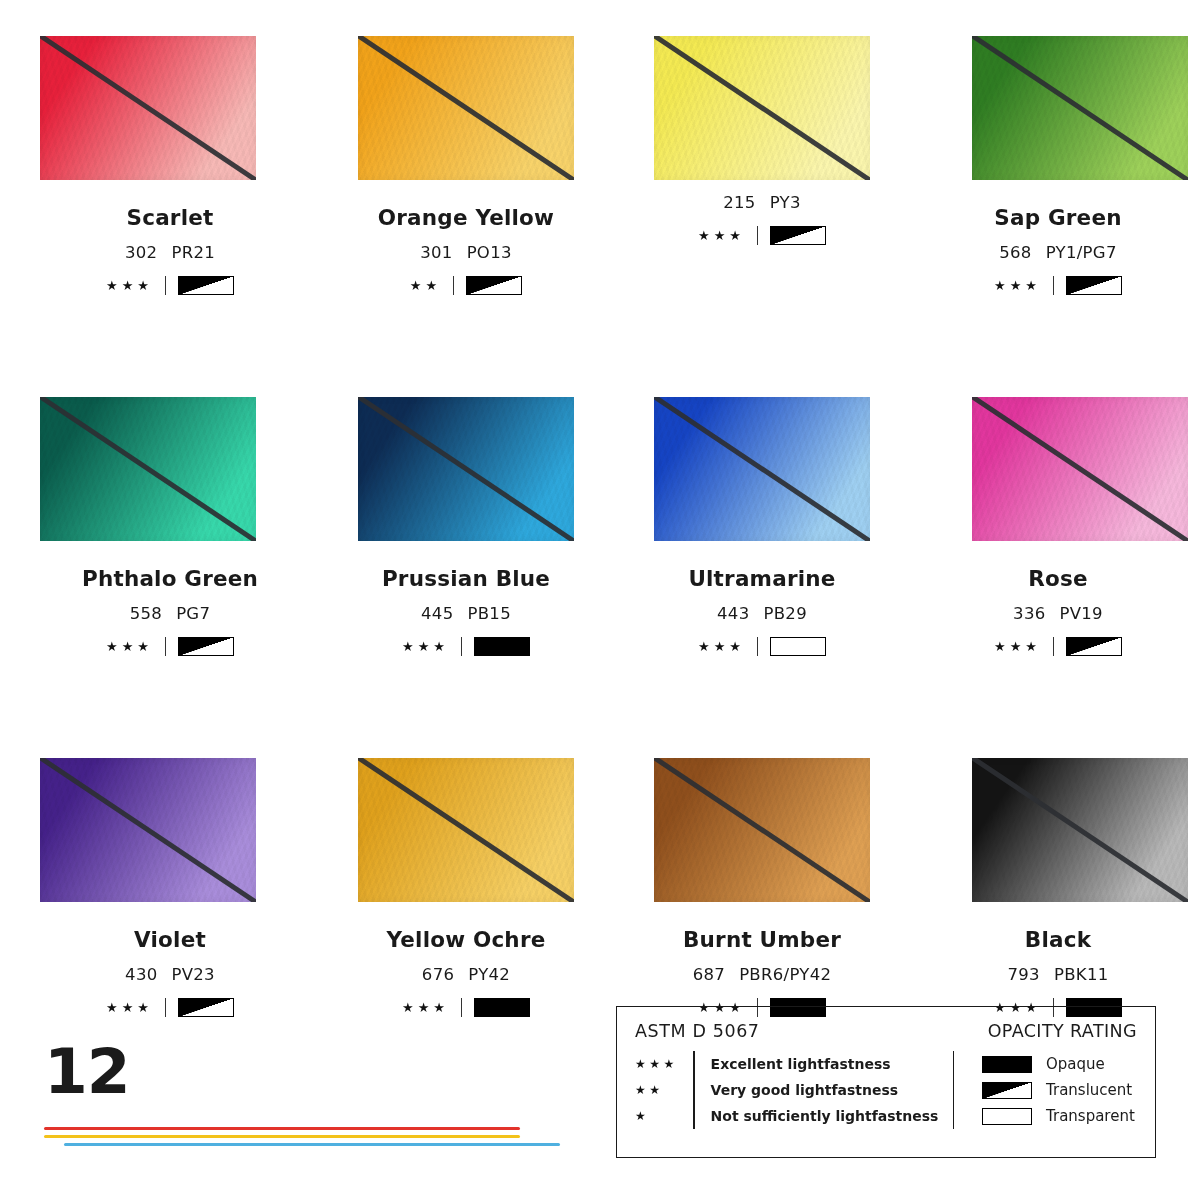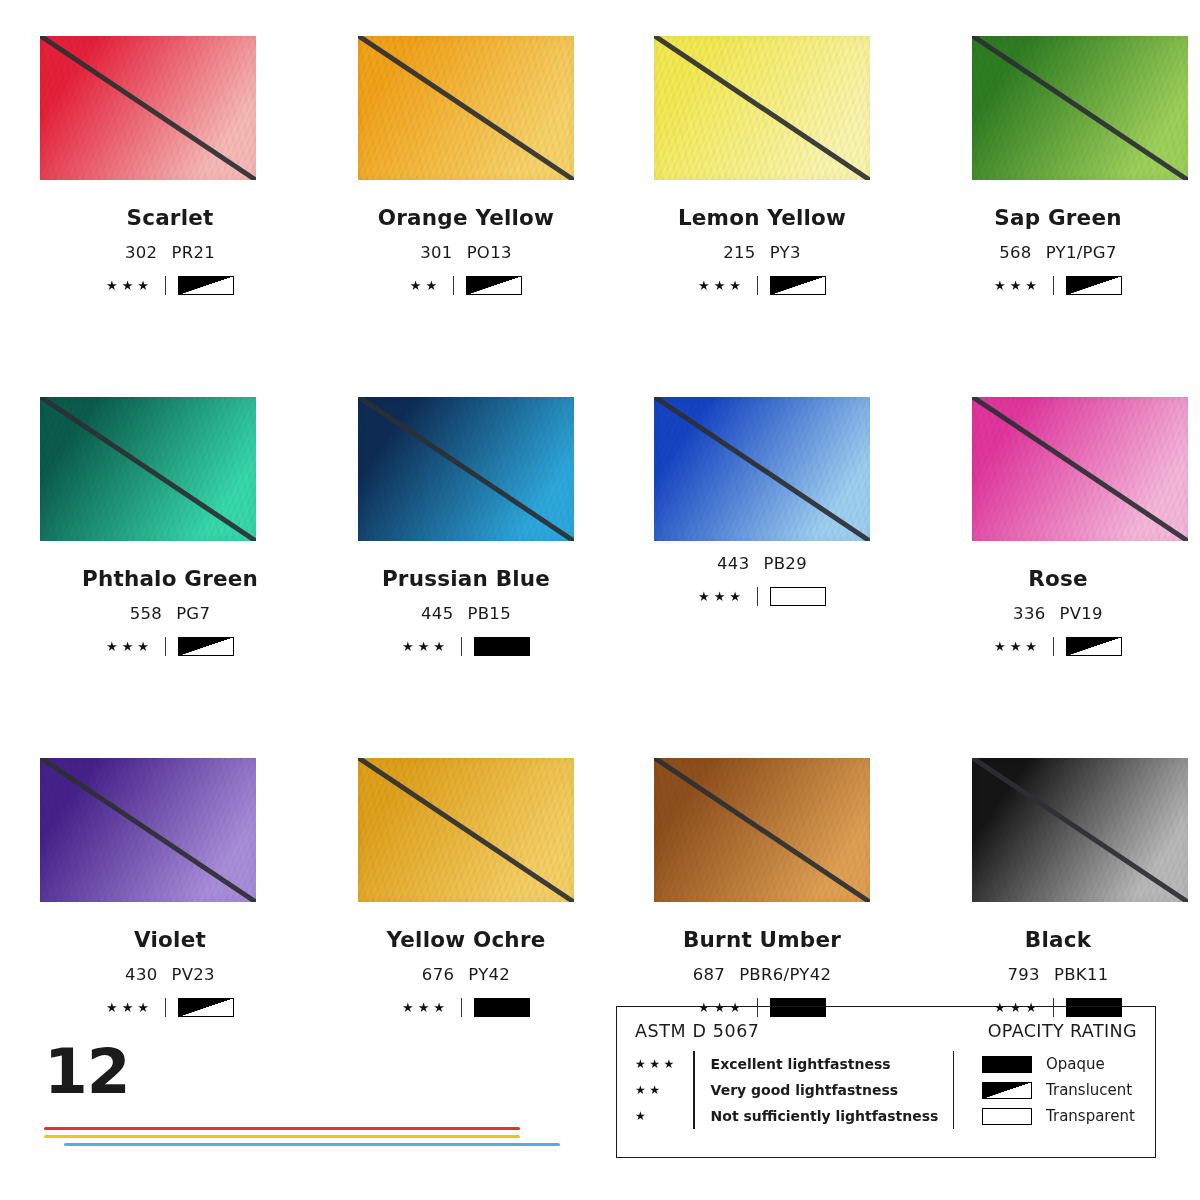--- a/index.html
+++ b/index.html
@@ -175,21 +175,20 @@
           <span class="opbox translucent"></span>
         </div>
       </div>
       <div class="cell">
         <div class="swatch">
           <div class="wash" style="background: linear-gradient(125deg, rgb(244, 234, 82) 0%, rgb(244, 234, 82) 18%, rgb(251, 246, 174) 82%, rgb(251, 246, 174) 100%);"></div>
           <div class="grain"></div>
           <div class="edge"></div>
           <div class="stroke"></div>
         </div>
-        <div class="name">Lemon Yellow</div>
         <div class="codes"><span>215</span><span class="pigment">PY3</span></div>
         <div class="ratingrow">
           <span class="stars">★★★</span>
           <span class="divider"></span>
           <span class="opbox translucent"></span>
         </div>
       </div>
       <div class="cell">
         <div class="swatch">
           <div class="wash" style="background: linear-gradient(125deg, rgb(47, 125, 34) 0%, rgb(47, 125, 34) 18%, rgb(158, 209, 90) 82%, rgb(158, 209, 90) 100%);"></div>
@@ -235,20 +234,21 @@
           <span class="opbox opaque"></span>
         </div>
       </div>
       <div class="cell">
         <div class="swatch">
           <div class="wash" style="background: linear-gradient(125deg, rgb(21, 68, 196) 0%, rgb(21, 68, 196) 18%, rgb(159, 208, 242) 82%, rgb(159, 208, 242) 100%);"></div>
           <div class="grain"></div>
           <div class="edge"></div>
           <div class="stroke"></div>
         </div>
+        <div class="name">Ultramarine</div>
         <div class="codes"><span>443</span><span class="pigment">PB29</span></div>
         <div class="ratingrow">
           <span class="stars">★★★</span>
           <span class="divider"></span>
           <span class="opbox transparent"></span>
         </div>
       </div>
       <div class="cell">
         <div class="swatch">
           <div class="wash" style="background: linear-gradient(125deg, rgb(226, 54, 158) 0%, rgb(226, 54, 158) 18%, rgb(246, 184, 220) 82%, rgb(246, 184, 220) 100%);"></div>

